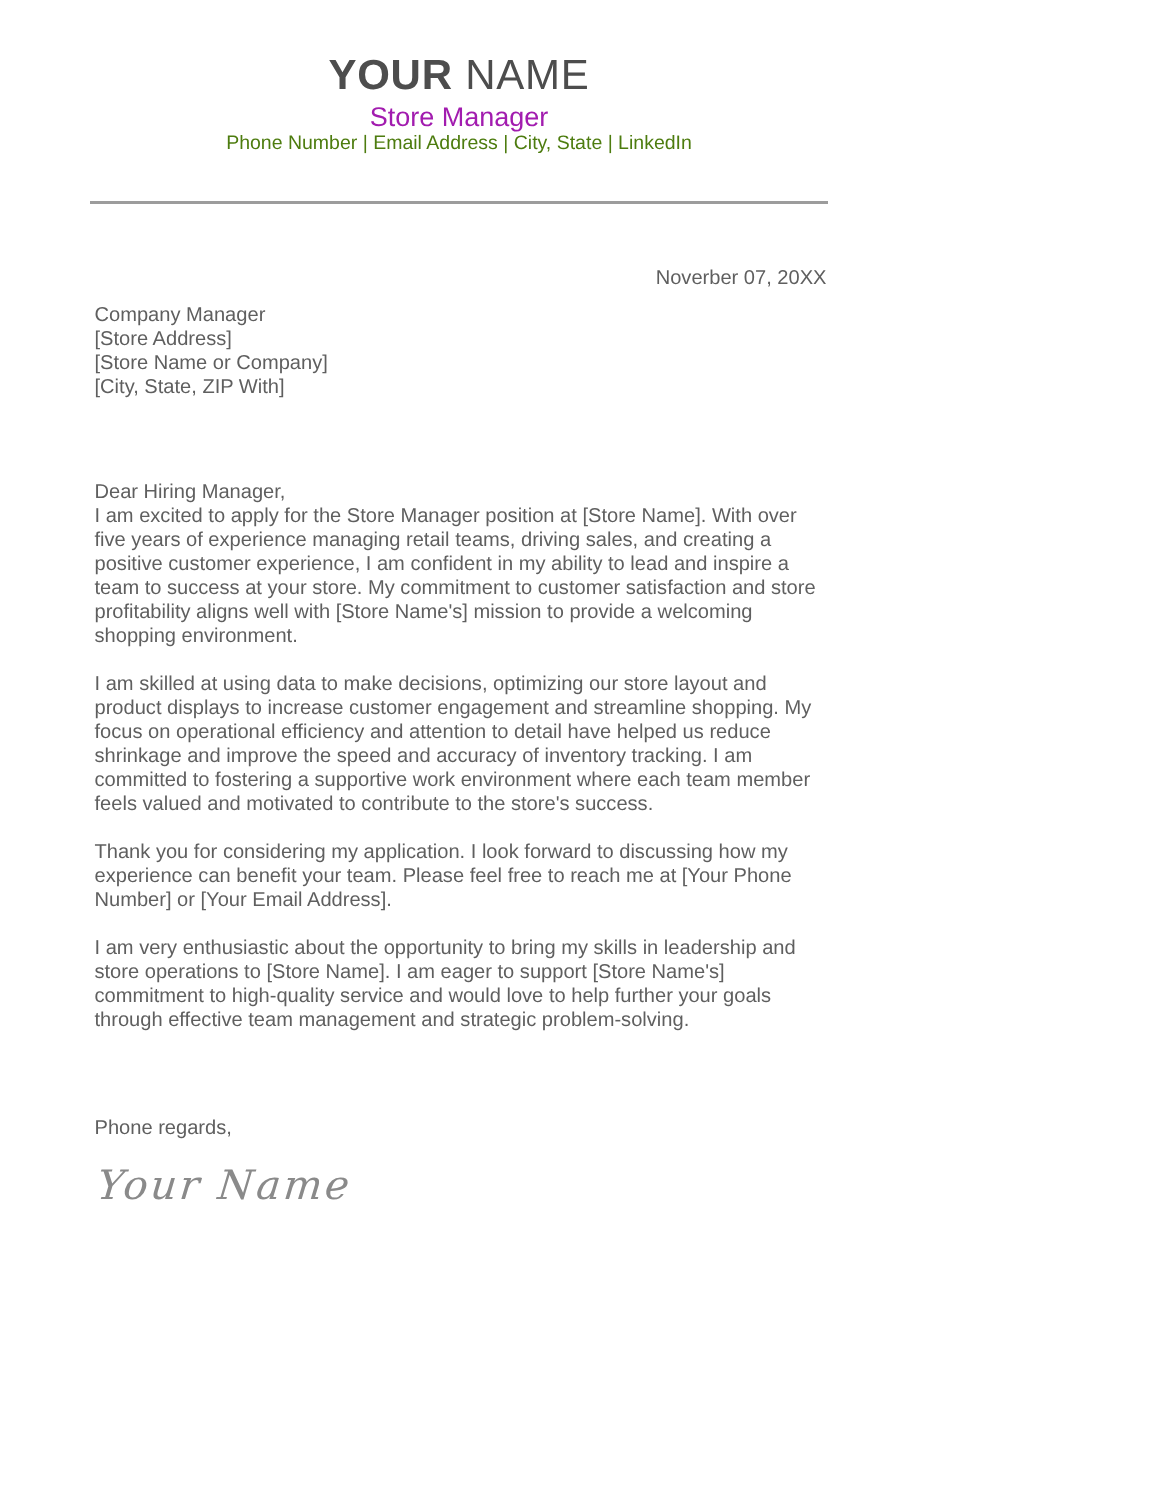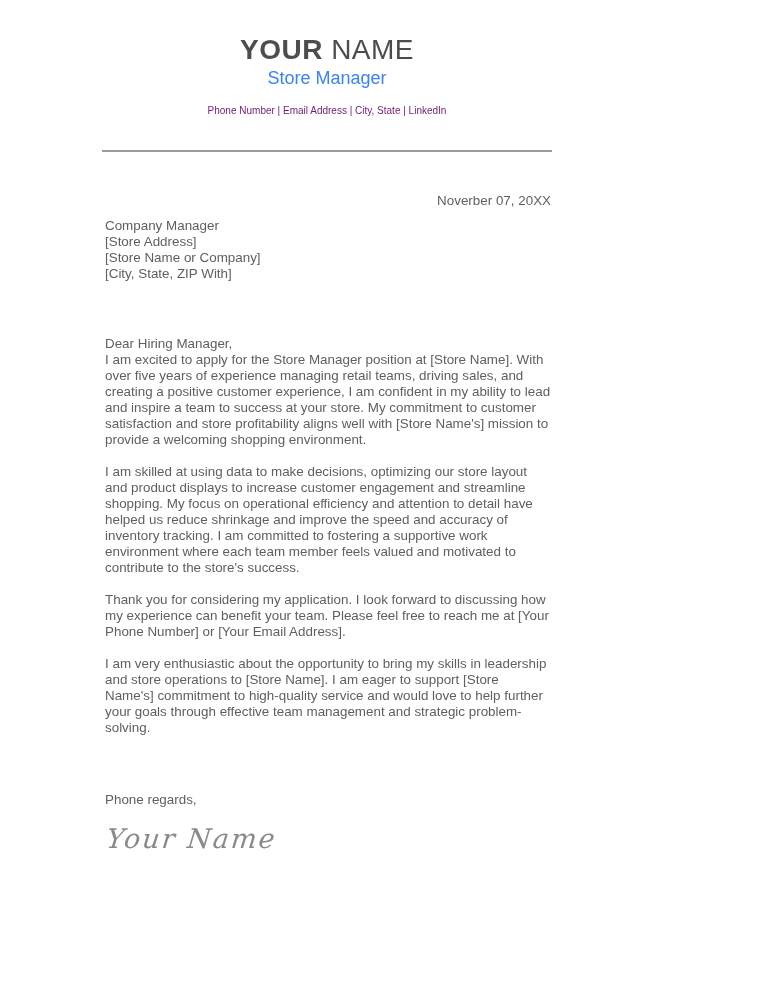--- a/index.html
+++ b/index.html
@@ -9,47 +9,46 @@
     height: 994px;
     font-family: "Liberation Sans", sans-serif;
     color: #5f5f5f;
     overflow: hidden;
   }
   .page {
     width: 612px;
     height: 994px;
     background: #ffffff;
     position: relative;
-    padding-left: 42px;
   }
 
   
   .letter-header {
     text-align: center;
     padding-top: 36px;
   }
   .person-name {
     font-size: 28px;
     line-height: 28px;
     color: #4d4d4d;
     letter-spacing: 0.5px;
     font-weight: 400;
   }
   .person-name .name-first { font-weight: 700; }
   .job-title {
     font-size: 18px;
     line-height: 20px;
     margin-top: 4px;
-    color: #3b82f6;
+    color: #a21caf;
   }
   .contact-line {
-    font-size: 10px;
+    font-size: 13px;
     line-height: 14px;
-    margin-top: 16px;
-    color: #701a75;
+    margin-top: 0;
+    color: #4d7c0f;
   }
   .header-rule {
     margin: 32px 60px 0 60px;
     height: 2px;
     background: #9c9c9c;
     border: none;
   }
 
   
   .letter-content {

